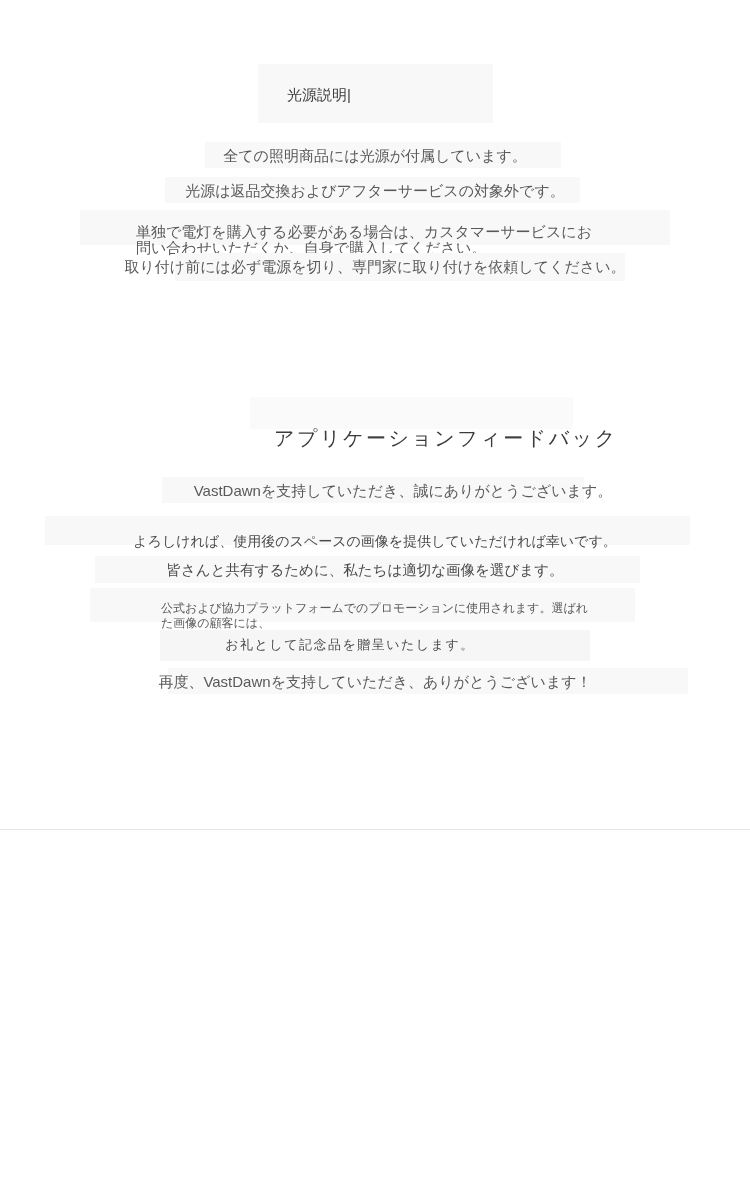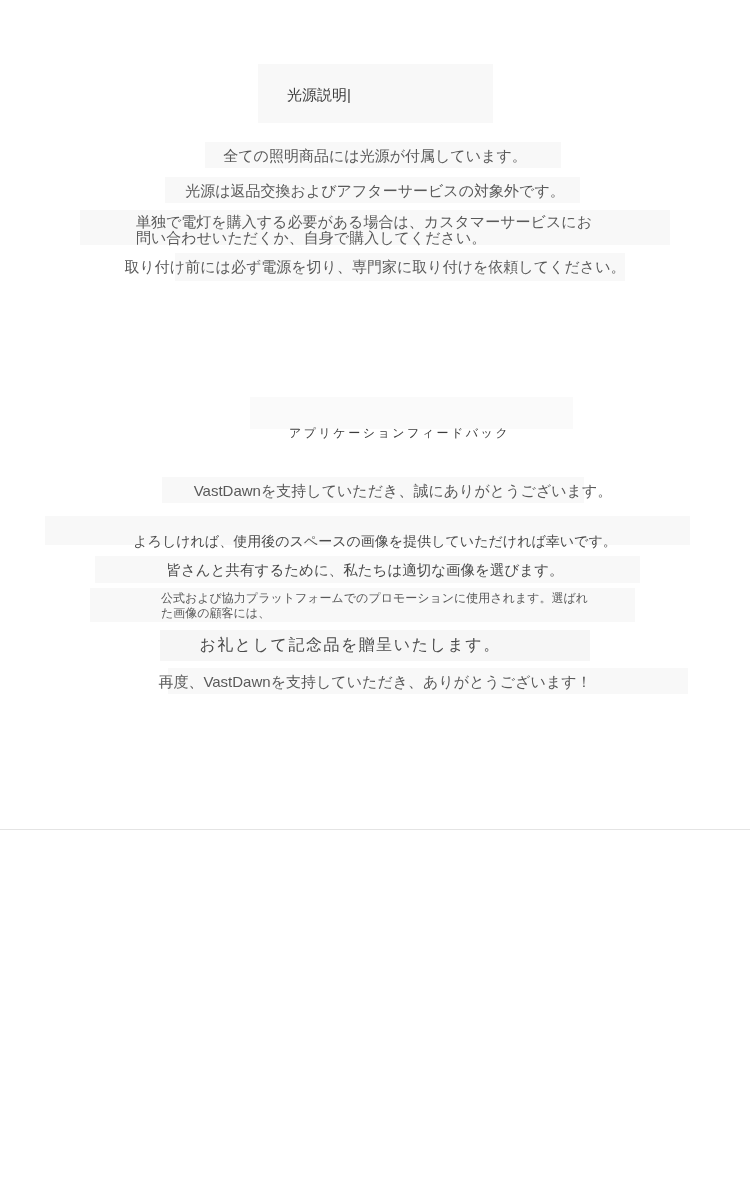--- a/index.html
+++ b/index.html
@@ -18,21 +18,21 @@
     background: var(--backdrop, #f8f8f8);
   }
   .txt {
     position: absolute;
     color: var(--body_text, #595959);
     font-size: 15px;
     line-height: 15.5px;
     white-space: nowrap;
   }
   .txt.center { left: 0; width: 750px; text-align: center; }
-  .txt.wrap { white-space: normal; }
+  .txt.wrap { white-space: normal; margin-top: 10px; }
   .h1 {
     position: absolute;
     color: var(--heading_text, #3c3c3c);
     font-size: 15px;
     font-weight: 400;
     white-space: nowrap;
   }
   .divider {
     position: absolute;
     left: 0; width: 750px; height: 1px;
@@ -72,36 +72,36 @@
 
     <div class="backdrop" style="left:80px; top:210px; width:590px; height:35px;"></div>
     <div class="txt wrap" style="left:136px; top:214px; width:460px;">単独で電灯を購入する必要がある場合は、カスタマーサービスにお問い合わせいただくか、自身で購入してください。</div>
 
     <div class="backdrop" style="left:175px; top:253px; width:450px; height:28px;"></div>
     <div class="txt center" style="top:259px;">取り付け前には必ず電源を切り、専門家に取り付けを依頼してください。</div>
   </div>
 
   <div>
     <div class="backdrop" style="left:250px; top:397px; width:323px; height:32px; background:#fafafa;"></div>
-    <div class="h1" style="left:289px; top:425px; letter-spacing:2.5px; font-size:12px;">アプリケーションフィードバック</div>
+    <div class="h1" style="left:274px; top:425px; letter-spacing:2.5px; font-size:20px;">アプリケーションフィードバック</div>
 
     <div class="backdrop" style="left:162px; top:477px; width:422px; height:26px;"></div>
     <div class="txt center" style="top:483px;margin-left:28px;">VastDawnを支持していただき、誠にありがとうございます。</div>
 
     <div class="backdrop" style="left:45px; top:516px; width:645px; height:29px;"></div>
     <div class="txt center" style="top:532px; font-size:14px; line-height:19px; color:var(--emphasis_text,#4a4a4a);">よろしければ、使用後のスペースの画像を提供していただければ幸いです。</div>
 
     <div class="backdrop" style="left:95px; top:556px; width:545px; height:27px;"></div>
     <div class="txt center" style="top:561px; left:-10px; font-size:14.5px; line-height:18px; color:var(--emphasis_text,#4a4a4a);">皆さんと共有するために、私たちは適切な画像を選びます。</div>
 
     <div class="backdrop" style="left:90px; top:588px; width:545px; height:34px;"></div>
     <div class="txt wrap" style="left:161px; top:591px; width:436px; font-size:12px; line-height:15px;">公式および協力プラットフォームでのプロモーションに使用されます。選ばれた画像の顧客には、</div>
 
     <div class="backdrop" style="left:160px; top:630px; width:430px; height:31px; background:#f6f6f6;"></div>
-    <div class="txt" style="left:0; width:700px; text-align:center; top:634px; font-size:16px; line-height:22px; letter-spacing:1.5px; color:var(--emphasis_text,#4a4a4a);">お礼として記念品を贈呈いたします。</div>
+    <div class="txt" style="left:0; width:700px; text-align:center; top:634px; font-size:13px; line-height:22px; letter-spacing:1.5px; color:var(--emphasis_text,#4a4a4a);">お礼として記念品を贈呈いたします。</div>
 
     <div class="backdrop" style="left:168px; top:668px; width:520px; height:26px;"></div>
     <div class="txt center" style="top:674px;">再度、VastDawnを支持していただき、ありがとうございます！</div>
   </div>
 
   <div class="divider" style="top:829px;"></div>
 
 
 </div>
 

